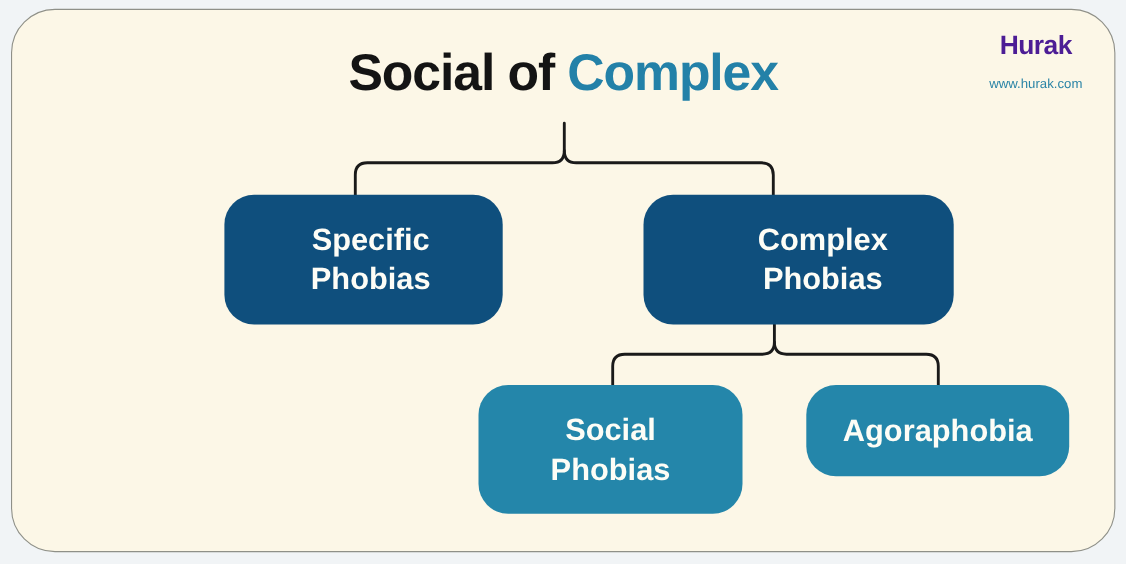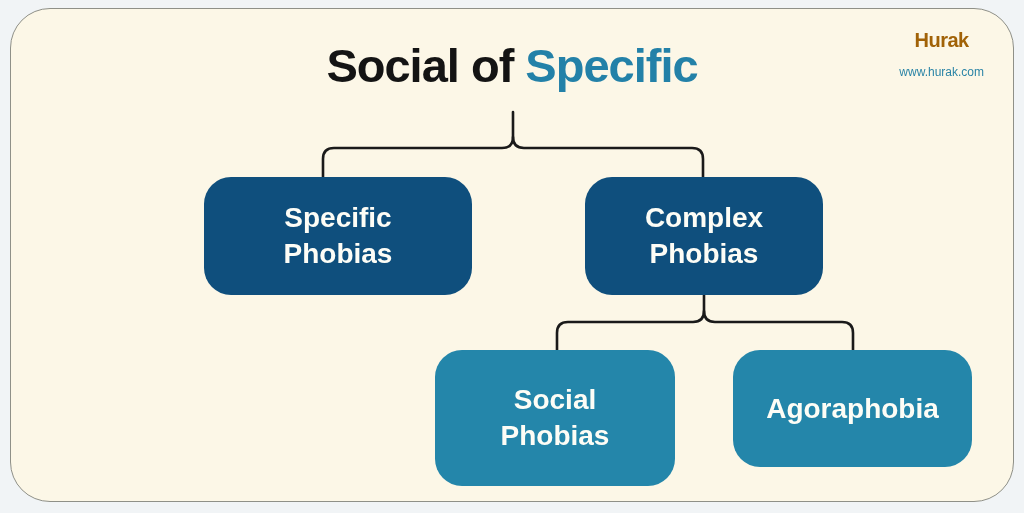--- a/index.html
+++ b/index.html
@@ -26,23 +26,23 @@
     letter-spacing:-1px;
     color:#141414;
   }
   .title .highlight{ color:#2381a8; }
   .brand{
     position:absolute;
     top:30px; right:40px;
     text-align:center;
   }
   .brand-name{
-    font-size:20px;
+    font-size:24px;
     font-weight:bold;
-    color:#a16207;
+    color:#4c1d95;
     line-height:1;
     letter-spacing:-0.5px;
   }
   .brand-url{
     font-size:12px;
     color:#2a84a6;
     margin-top:15px;
   }
   svg.connectors{
     position:absolute;
@@ -59,42 +59,42 @@
     text-align:center;
     color:#fdfdf6;
     font-weight:bold;
     font-size:28px;
     line-height:1.28;
   }
   .node.dark{ background:#0f4f7d; }
   .node.teal{ background:#2486aa; }
   .node .label{ max-width:185px; }
   .node.wide .label{ max-width:230px; }
-  #node-specific   { left:204px; top:177px; width:268px; height:118px; }
-  #node-complex    { left:585px; top:177px; width:238px; height:118px; }
-  #node-social     { left:435px; top:350px; width:240px; height:136px; }
-  #node-agoraphobia{ left:733px; top:350px; width:239px; height:117px; }
+  #node-specific   { left:204px; top:177px; width:240px; height:118px;padding-left:13px; }
+  #node-complex    { left:585px; top:177px; width:238px; height:118px;padding-left:44px; }
+  #node-social     { left:435px; top:350px; width:240px; height:117px; }
+  #node-agoraphobia{ left:733px; top:350px; width:239px; height:83px; }
 </style>
 </head>
 <body>
 
 <div class="card"></div>
 
 <svg class="connectors" viewBox="0 0 1024 513" xmlns="http://www.w3.org/2000/svg" fill="none" stroke="#1a1a1a" stroke-width="2.6" stroke-linecap="round">
 
   <path d="M 323 179 L 323 159 Q 323 148 334 148 L 502 148 Q 513 148 513 137 L 513 112"></path>
   <path d="M 703 179 L 703 159 Q 703 148 692 148 L 524 148 Q 513 148 513 137"></path>
 
   <path d="M 557 352 L 557 333 Q 557 322 568 322 L 693 322 Q 704 322 704 311 L 704 293"></path>
   <path d="M 853 352 L 853 333 Q 853 322 842 322 L 715 322 Q 704 322 704 311"></path>
 </svg>
 
 <div class="title">
   <span>Social of</span>
-  <span class="highlight"> <span>Specific</span></span>
+  <span class="highlight"> <span>Complex</span></span>
 </div>
 
 <div class="brand">
   <div class="brand-name">Hurak</div>
   <div class="brand-url">www.hurak.com</div>
 </div>
 
 <div class="node dark" id="node-specific">
   <span class="label">Specific Phobias</span>
 </div>

